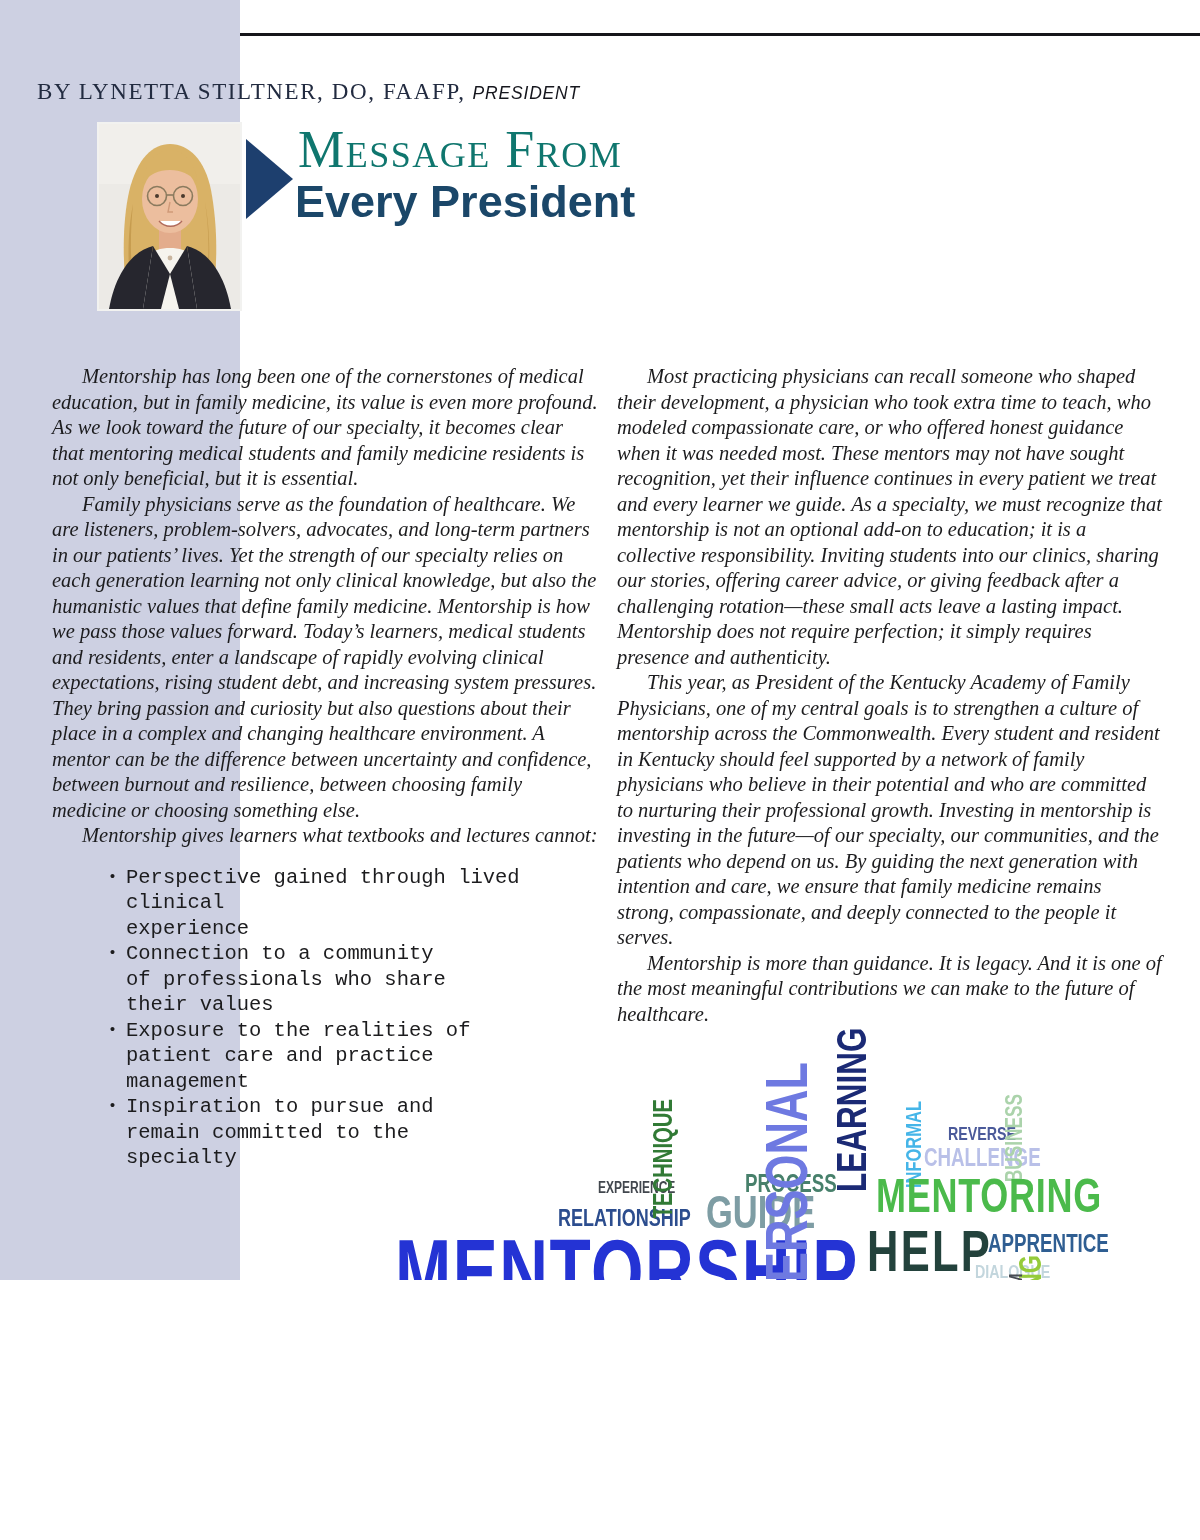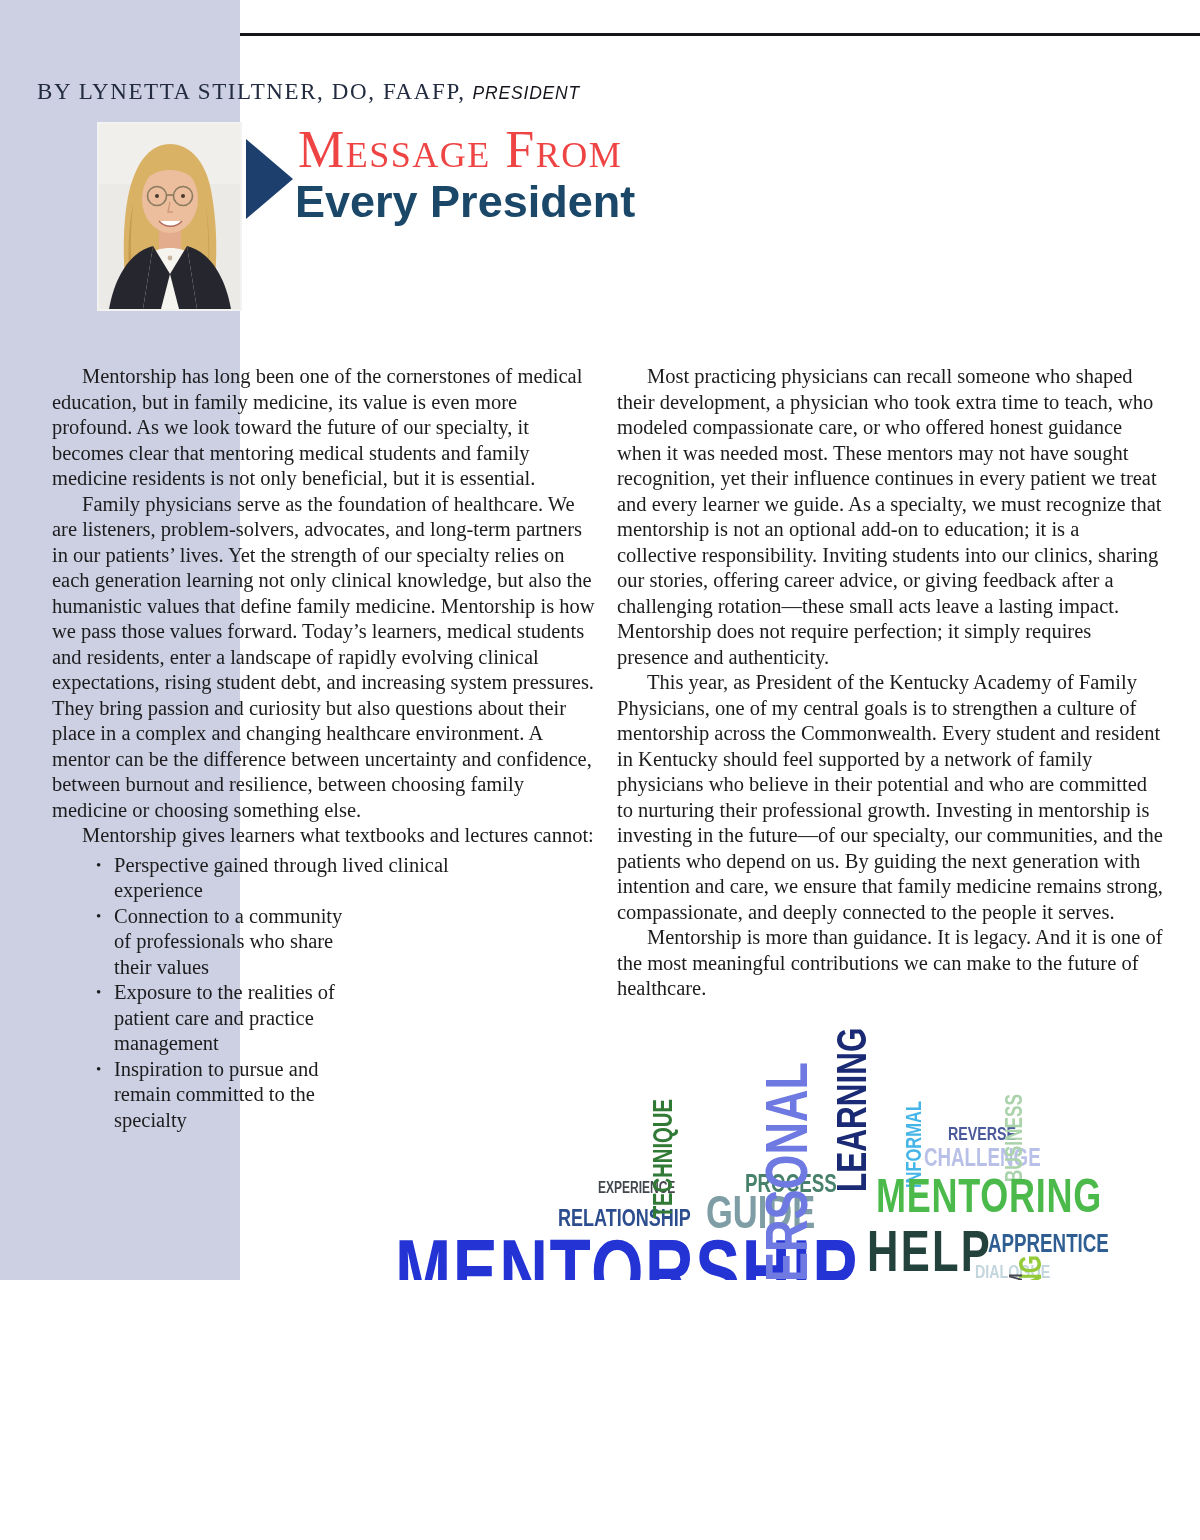--- a/index.html
+++ b/index.html
@@ -13,30 +13,30 @@
   .byline .main{font-family:"Liberation Serif",serif;font-size:23px;letter-spacing:1.6px;color:#222b40;}
   .byline .role{font-family:"Liberation Sans",sans-serif;font-style:italic;font-size:17.5px;
                 letter-spacing:.8px;color:#15161d;margin-left:7px;}
 
   .photo{position:absolute;left:97px;top:122px;width:141px;height:185px;background:#eceae6;
          border:2px solid #f2f2f0;box-sizing:content-box;}
   .title-arrow{position:absolute;left:246px;top:139px;width:0;height:0;
          border-top:40px solid transparent;border-bottom:40px solid transparent;
          border-left:47px solid #1d3f6e;}
   .title-eyebrow{position:absolute;left:298px;top:124px;font-family:"Liberation Serif",serif;
-         font-variant:small-caps;font-size:52px;line-height:1;color:#ef4444;letter-spacing:1.5px;}
+         font-variant:small-caps;font-size:52px;line-height:1;color:#0f766e;letter-spacing:1.5px;}
   .title-main{position:absolute;left:295px;top:179px;font-family:"Liberation Sans",sans-serif;
          font-weight:700;font-size:45px;line-height:1;color:#1b4769;}
 
   .col{position:absolute;top:364px;width:546px;font-size:20.5px;line-height:25.5px;text-align:left;}
   .col-left{left:52px;}
   .col-right{left:617px;}
-  .col p{margin:0;text-indent:30px;}
+  .col p{margin:0;text-indent:30px;font-style:italic;}
 
-  ul.bullets{margin:4px;padding:0 0 0 40px;list-style:none;}
+  ul.bullets{margin:16px;padding:0 0 0 40px;list-style:none;font-family:Liberation Mono, monospace;}
   ul.bullets li{position:relative;padding-left:18px;white-space:pre-line;}
   ul.bullets li::before{content:"\2022";position:absolute;left:0;top:0;font-size:15px;color:#1c1c1e;}
 
   .wordcloud{position:absolute;left:380px;top:1028px;width:730px;height:412px;}
   .cw{position:absolute;font-family:"Liberation Sans",sans-serif;font-weight:bold;white-space:nowrap;
       line-height:1.05;transform:scaleX(.75);transform-origin:0 0;}
   .cw.v{transform:rotate(-90deg) scaleX(.75);transform-origin:0 100%;}
 
   .footer-num{position:absolute;left:52px;top:1480px;font-family:"Liberation Serif",serif;
       font-weight:700;font-size:30px;color:#111111;}

